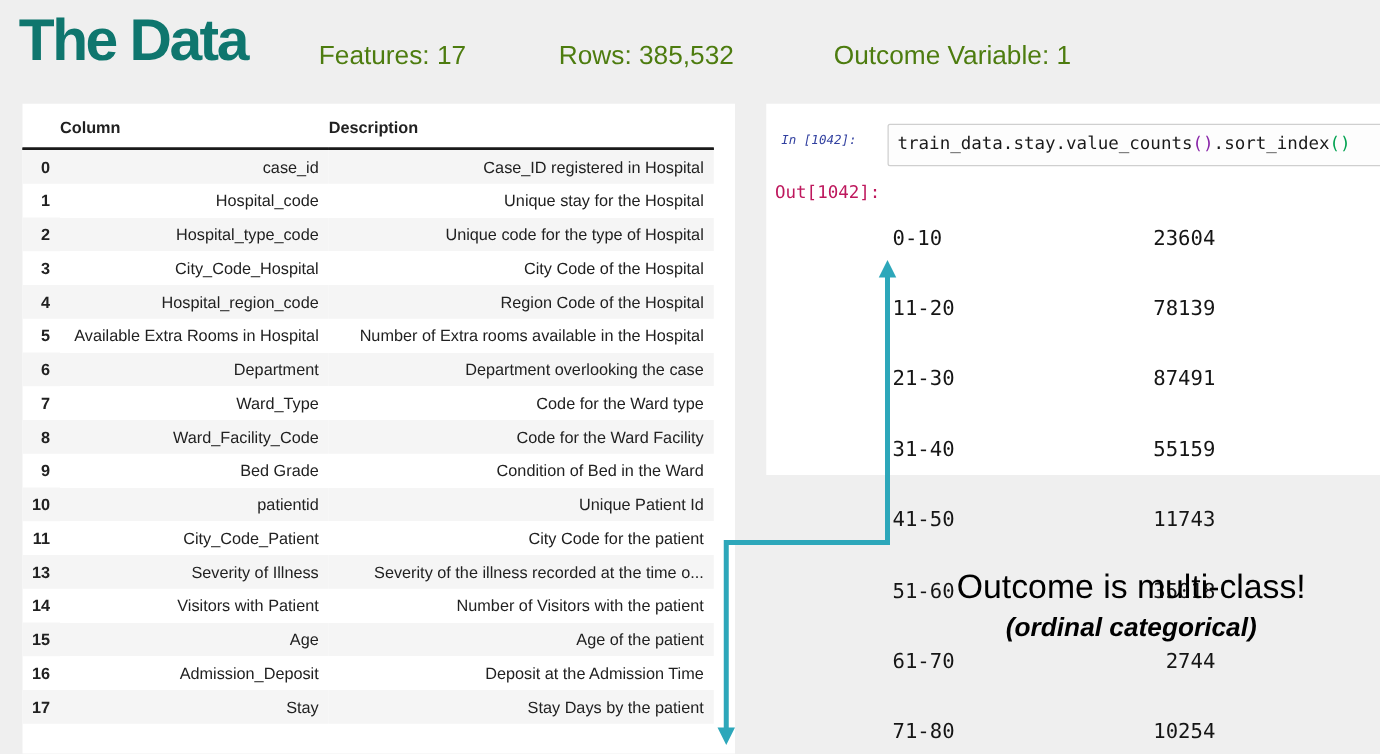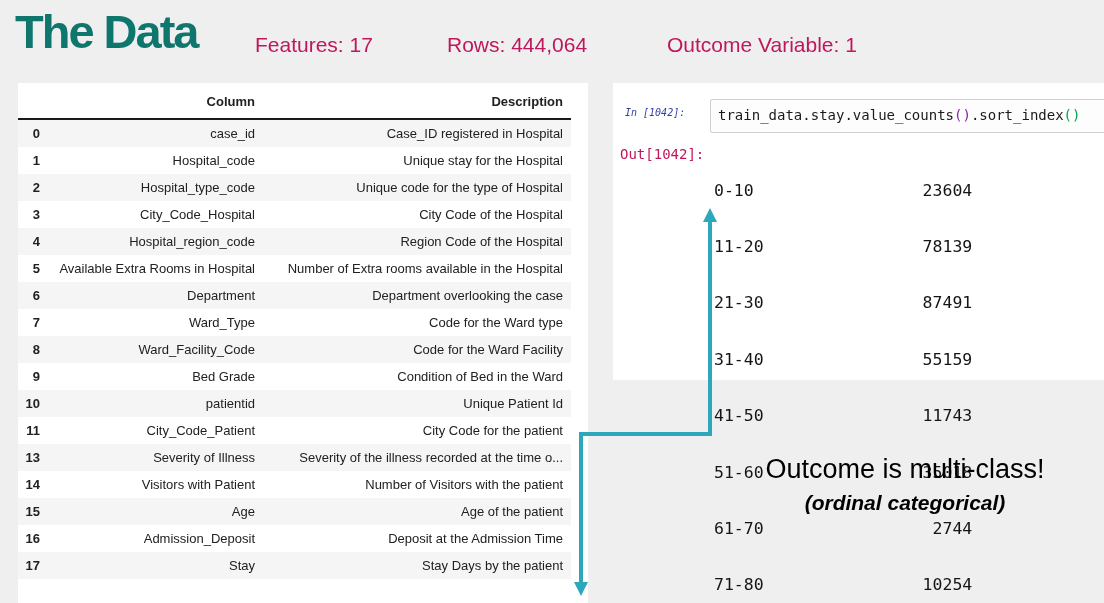--- a/index.html
+++ b/index.html
@@ -10,39 +10,39 @@
     background: #efefef;
     font-family: "Liberation Sans", sans-serif;
     overflow: hidden;
   }
   
   .slide-title {
     position: absolute; left: 15px; top: 4px;
     font-size: 47px; font-weight: 800; color: #0f766e;
     letter-spacing: -2px;
   }
-  .stat { position: absolute; top: 33px; font-size: 21px; color: #be185d; text-align: center; }
+  .stat { position: absolute; top: 33px; font-size: 21px; color: #4d7c0f; text-align: center; }
   .stat.features { left: 255px; }
   .stat.rows { left: 447px; }
   .stat.outcome { left: 667px; }
 
   
   .table-panel {
     position: absolute; left: 18px; top: 83px;
     width: 570px; height: 520px; background: #ffffff;
   }
   table.dataframe {
     border-collapse: collapse; table-layout: fixed;
     width: 553px; font-size: 13px; color: #212121;
   }
   table.dataframe col.c-idx { width: 30px; }
   table.dataframe col.c-col { width: 215px; }
   table.dataframe col.c-desc { width: 308px; }
   table.dataframe thead th {
-    font-weight: bold; text-align: right;
+    font-weight: bold; text-align: left;
     padding: 11px 8px 9px 0;
     border-bottom: 2px solid #1a1a1a;
     white-space: nowrap; overflow: hidden;
   }
   table.dataframe tbody th {
     font-weight: bold; text-align: right; padding: 6px 8px 6px 0;
   }
   table.dataframe td {
     text-align: right; padding: 6px 8px 6px 0;
     white-space: nowrap; overflow: hidden;
@@ -96,21 +96,21 @@
   svg.arrow-overlay {
     position: absolute; left: 0; top: 0;
     width: 1104px; height: 603px; pointer-events: none;
   }
 </style>
 </head>
 <body>
 
 <div class="slide-title">The Data</div>
 <div class="stat features">Features: 17</div>
-<div class="stat rows">Rows: 444,064</div>
+<div class="stat rows">Rows: 385,532</div>
 <div class="stat outcome">Outcome Variable: 1</div>
 
 <div class="table-panel">
   <table class="dataframe">
     <colgroup>
         <col class="c-idx">
         <col class="c-col">
         <col class="c-desc">
       </colgroup>
     <thead>

